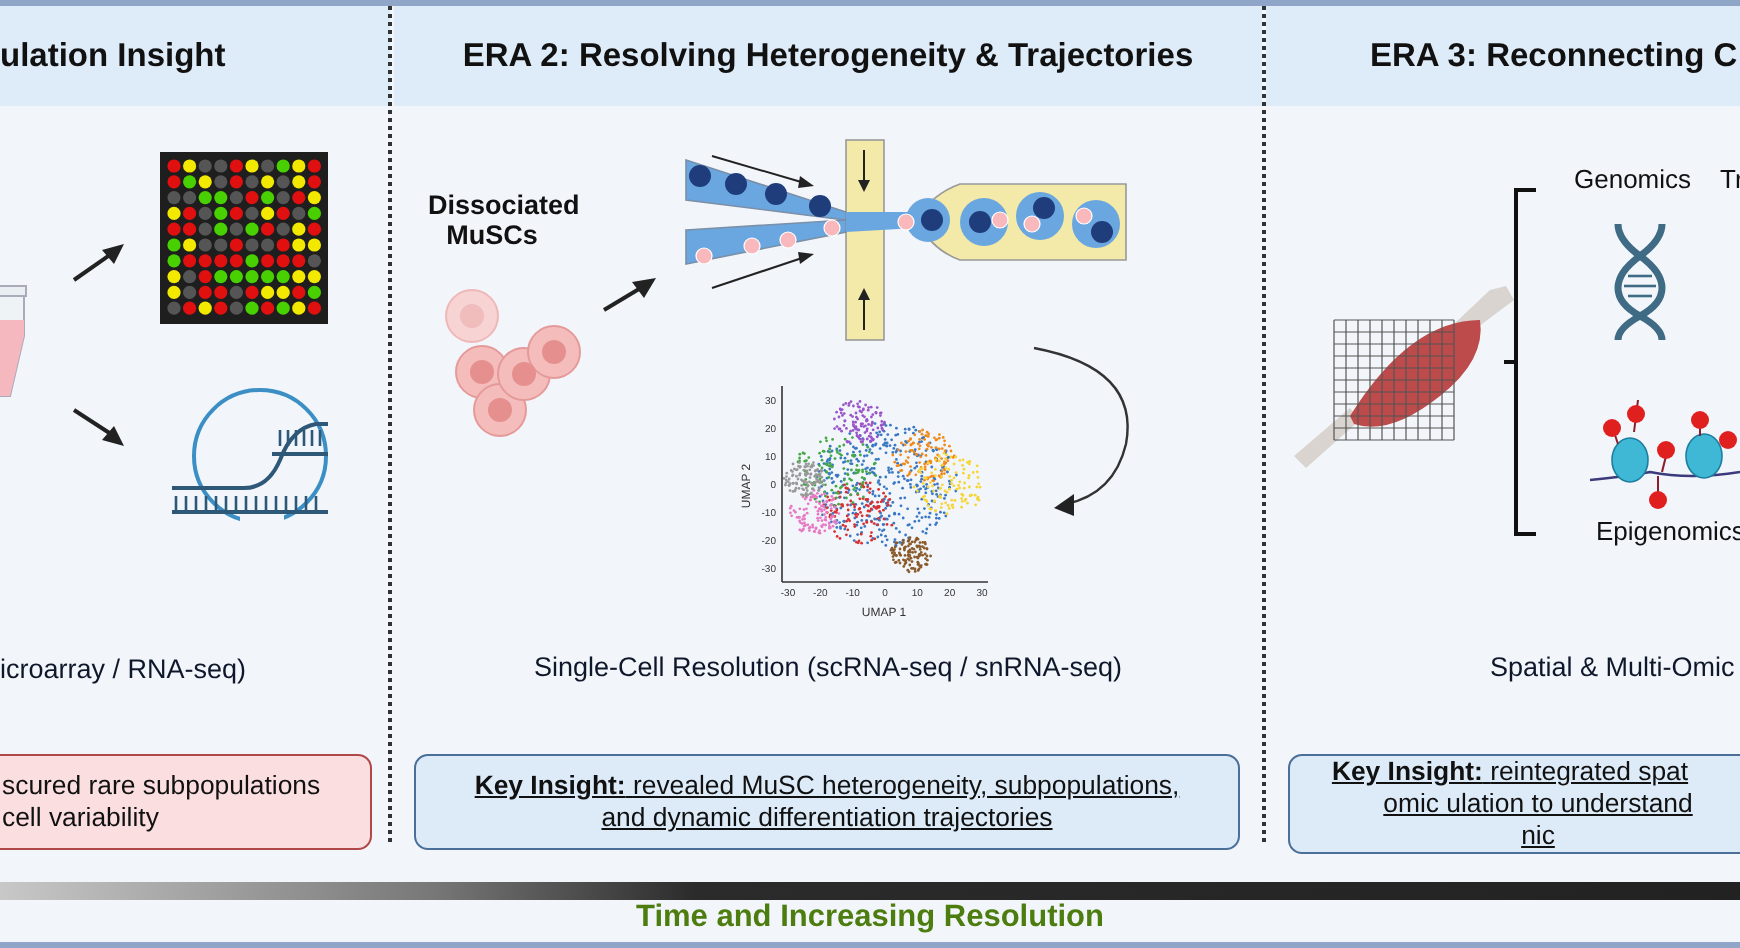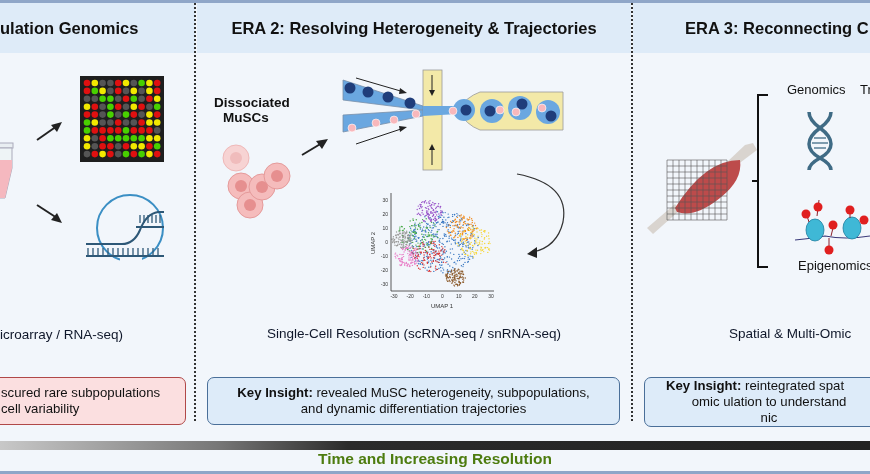--- a/index.html
+++ b/index.html
@@ -4,34 +4,34 @@
 <style>
   html,body{margin:0;padding:0;}
   body{width:870px;height:474px;overflow:hidden;background:#f2f6fb;font-family:"Liberation Sans",sans-serif;position:relative;}
   .topbar{position:absolute;left:0;top:0;width:870px;height:3px;background:#8fa6c8;}
   .header{position:absolute;top:3px;height:50px;background:#deebf8;display:flex;align-items:center;justify-content:center;font-weight:bold;font-size:16.5px;color:#111;white-space:nowrap;}
   .divider{position:absolute;top:3px;height:418px;border-left:2px dotted #333;}
   .subtitle{position:absolute;font-weight:normal;font-size:13.5px;color:#0f172a;white-space:nowrap;}
   .insight{position:absolute;border-radius:7px;font-size:13.2px;line-height:16px;color:#111;text-align:center;display:flex;align-items:center;justify-content:center;}
   .insight b{font-weight:bold;}
   .red{background:#fbdfe0;border:1.5px solid #b04848;}
-  .blue{background:#ddebf9;border:1.5px solid #4a6f99;}
+  .blue{background:#ddebf9;border:1.5px solid #4a6f99;text-decoration:underline;}
   .timebar{position:absolute;left:0;top:441px;width:870px;height:9px;background:linear-gradient(to right,#c8c8c8 0%,#777 25%,#2b2b2b 40%,#222 100%);}
   .timelabel{position:absolute;left:0;top:450px;width:870px;text-align:center;font-weight:bold;font-size:15.5px;color:#4d7c0f;}
   .bottombar{position:absolute;left:0;top:471px;width:870px;height:3px;background:#8fa6c8;}
   svg{position:absolute;overflow:visible;}
   .lbl{font-family:"Liberation Sans",sans-serif;}
 </style>
 </head>
 <body>
 
 <div class="topbar"></div>
 
 <div class="header" style="left:0;width:195px;justify-content:flex-start;">
-  <span style="margin-left:0px;">ulation Genomics</span>
+  <span style="margin-left:0px;">ulation Insight</span>
 </div>
 <div class="header" style="left:197px;width:434px;">
   <span>ERA 2: Resolving Heterogeneity &amp; Trajectories</span>
 </div>
 <div class="header" style="left:633px;width:237px;justify-content:flex-start;">
   <span style="margin-left:52px;">ERA 3: Reconnecting C</span>
 </div>
 
 <div class="divider" style="left:194px;"></div>
 <div class="divider" style="left:631px;"></div>
@@ -1630,21 +1630,21 @@
     <circle cx="11" cy="22" r="4.5"></circle>
       <circle cx="23" cy="15" r="4.5"></circle>
       <circle cx="38" cy="33" r="4.5"></circle>
       <circle cx="34" cy="58" r="4.5"></circle>
       <circle cx="55" cy="18" r="4.5"></circle>
       <circle cx="69" cy="28" r="4.5"></circle>
   </g>
 </svg>
 <div class="lbl" style="position:absolute;left:798px;top:258px;font-size:13px;color:#111;white-space:nowrap;">Epigenomics</div>
 
-<div class="subtitle" style="left:729px;top:326px;">Spatial &amp; Multi-Omic</div>
+<div class="subtitle" style="left:745px;top:326px;">Spatial &amp; Multi-Omic</div>
 <div class="insight blue" style="left:644px;top:377px;width:240px;height:48px;justify-content:flex-start;">
   <div style="text-align:center;width:200px;margin-left:10px;">
     <div><b>Key Insight:</b> <span>reintegrated spat</span></div>
     <div style="margin-left:28px;">omic ulation to understand nic</div>
   </div>
 </div>
 
 <div class="timebar"></div>
 <div class="timelabel">Time and Increasing Resolution</div>
 <div class="bottombar"></div>

